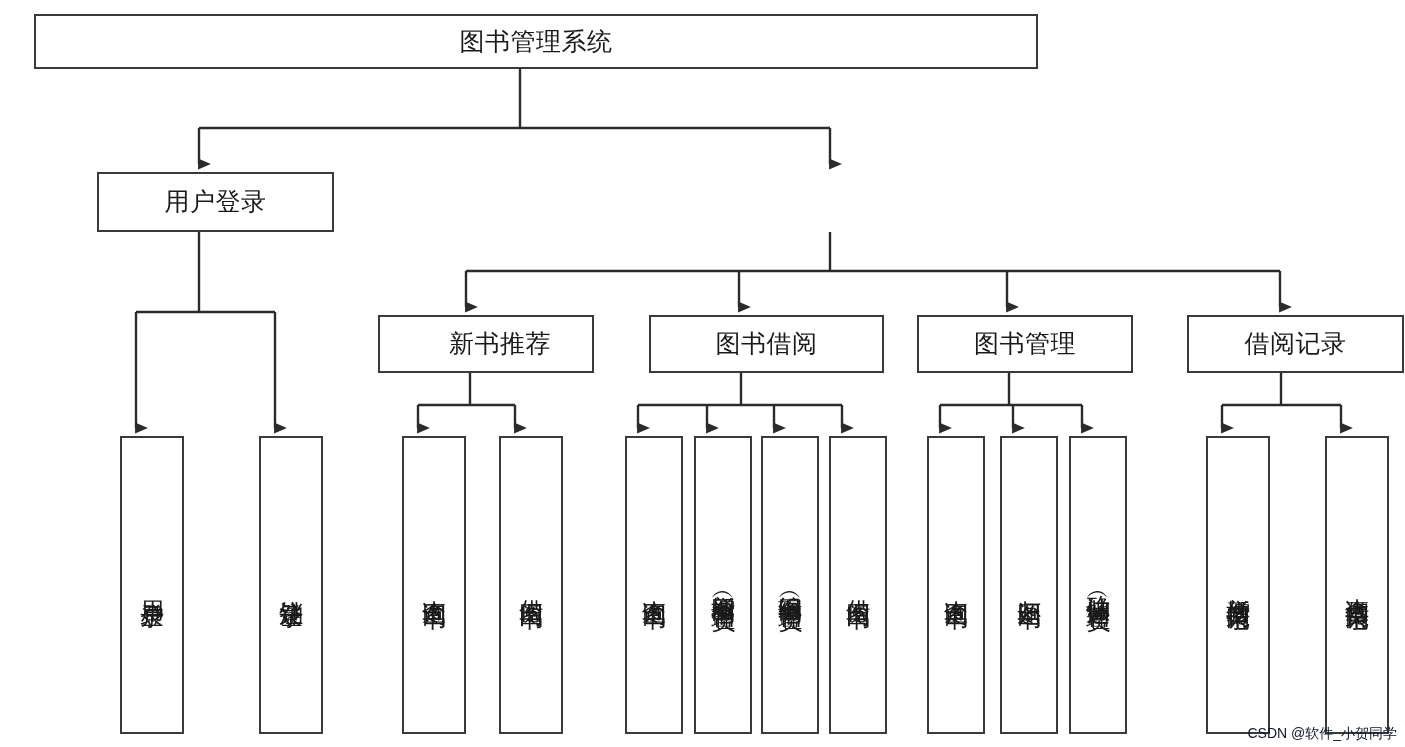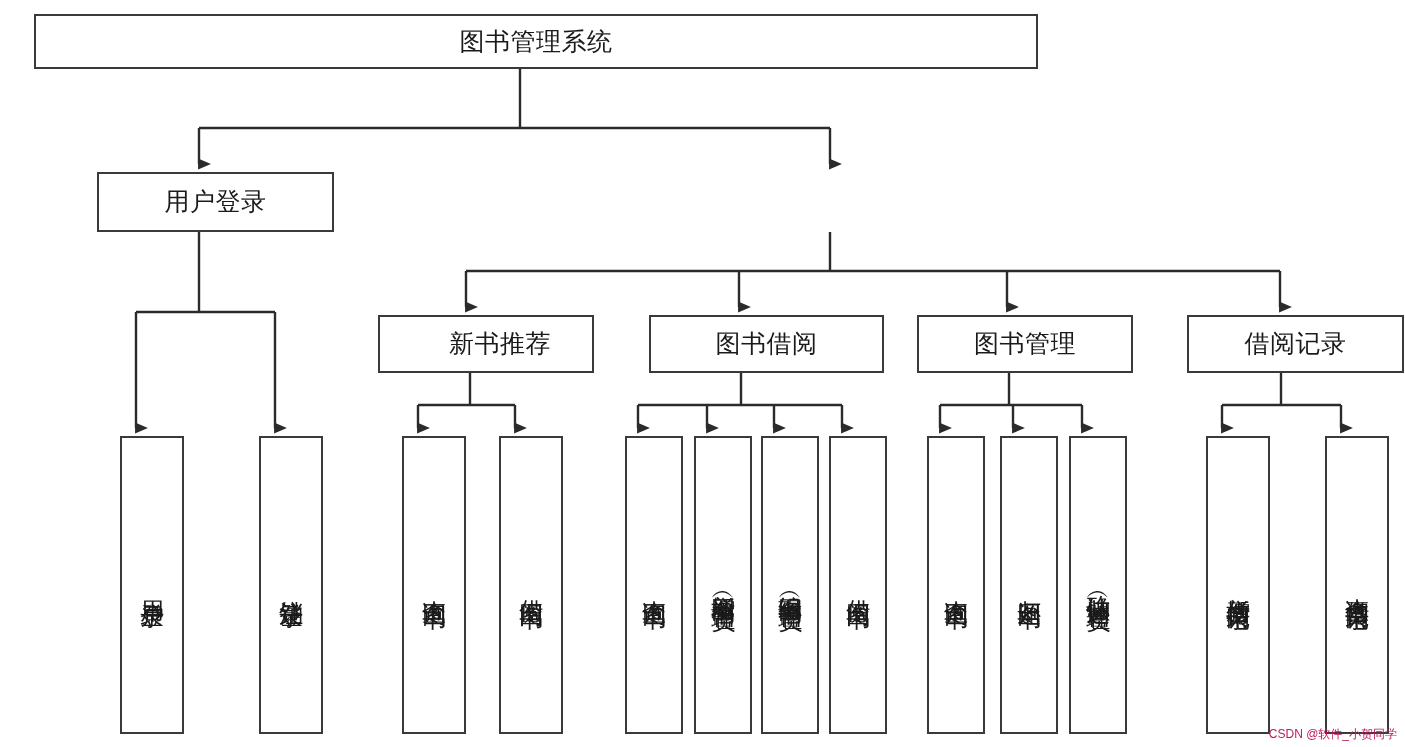--- a/index.html
+++ b/index.html
@@ -57,22 +57,22 @@
   .wire {
     stroke: #2b2b2b;
     stroke-width: 2.4;
     fill: none;
   }
   .arrowhead { fill: #2b2b2b; }
   #watermark {
     position: absolute;
     right: 8px;
     bottom: 4px;
-    font-size: 12px;
-    color: #be185d;
+    font-size: 14px;
+    color: #0f172a;
     white-space: nowrap;
     user-select: none;
   }
 </style>
 </head>
 <body>
 
 <div id="canvas">
 
   <svg id="wires" viewBox="0 0 1405 747">

